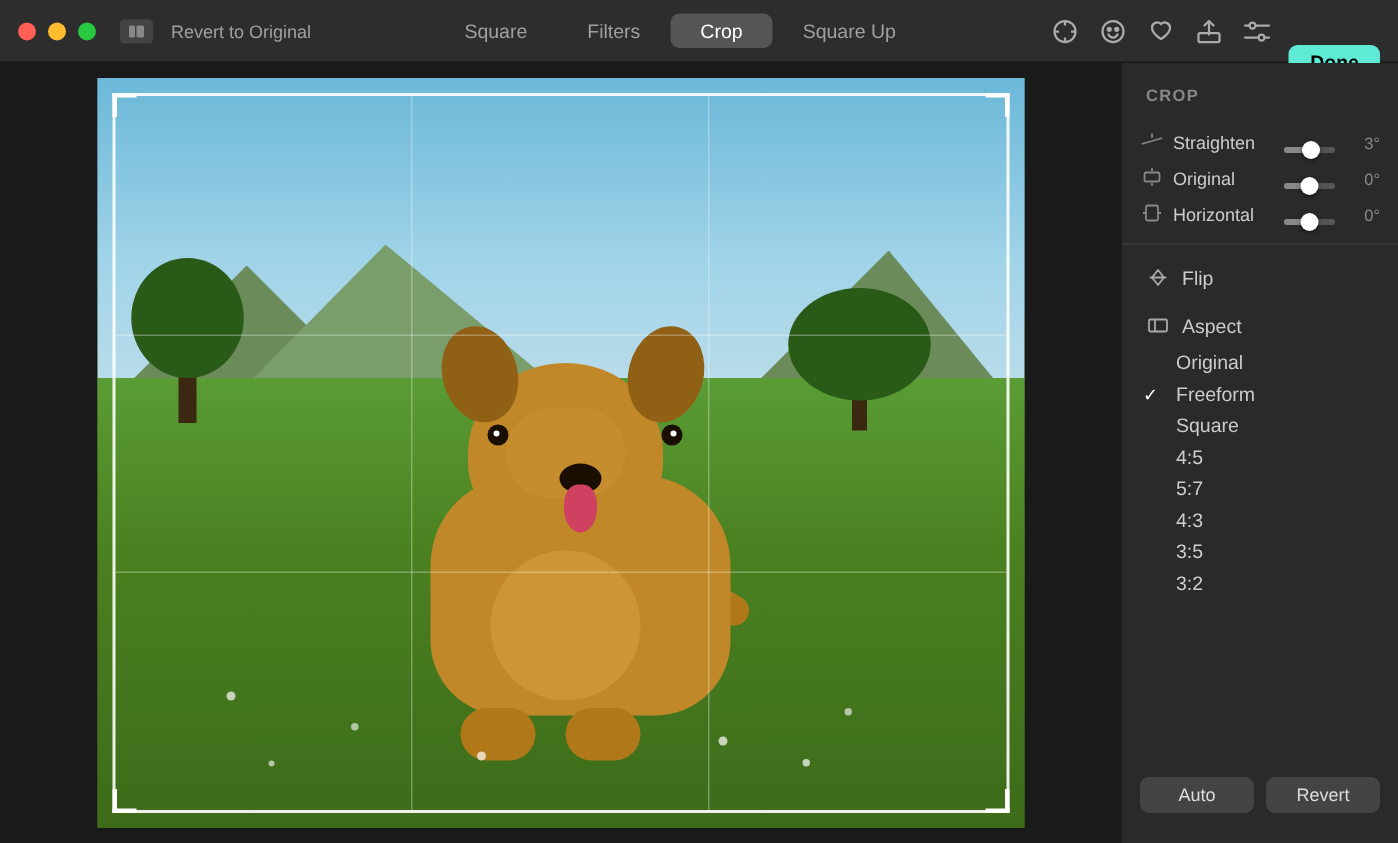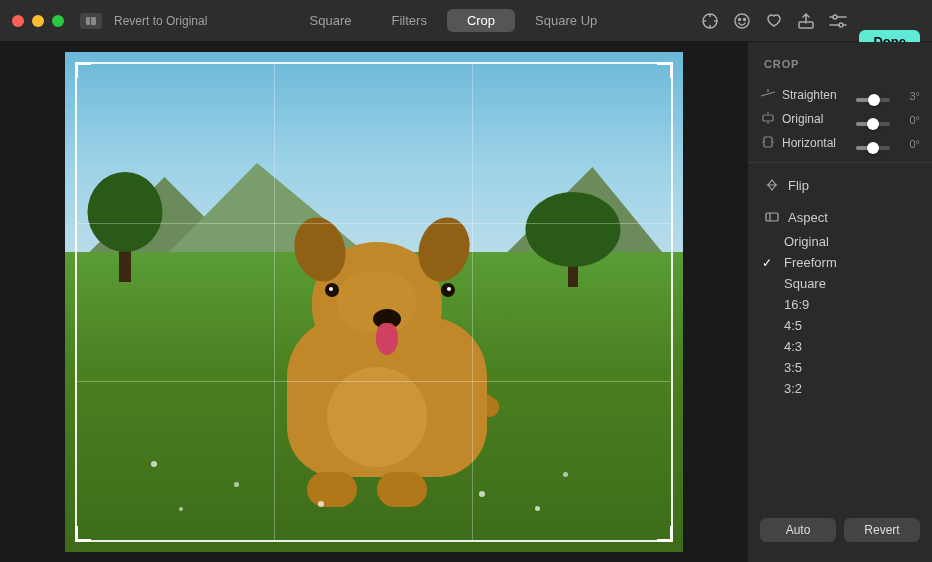--- a/index.html
+++ b/index.html
@@ -590,25 +590,25 @@
       <div class="aspect-item selected">
         <span class="aspect-checkmark">✓</span>
         <span class="aspect-item-label">Freeform</span>
       </div>
       <div class="aspect-item">
         <span class="aspect-checkmark"></span>
         <span class="aspect-item-label">Square</span>
       </div>
       <div class="aspect-item">
         <span class="aspect-checkmark"></span>
-        <span class="aspect-item-label">16:9</span>
+        <span class="aspect-item-label">4:5</span>
       </div>
       <div class="aspect-item">
         <span class="aspect-checkmark"></span>
-        <span class="aspect-item-label">4:5</span>
+        <span class="aspect-item-label">5:7</span>
       </div>
       <div class="aspect-item">
         <span class="aspect-checkmark"></span>
         <span class="aspect-item-label">4:3</span>
       </div>
       <div class="aspect-item">
         <span class="aspect-checkmark"></span>
         <span class="aspect-item-label">3:5</span>
       </div>
       <div class="aspect-item">

